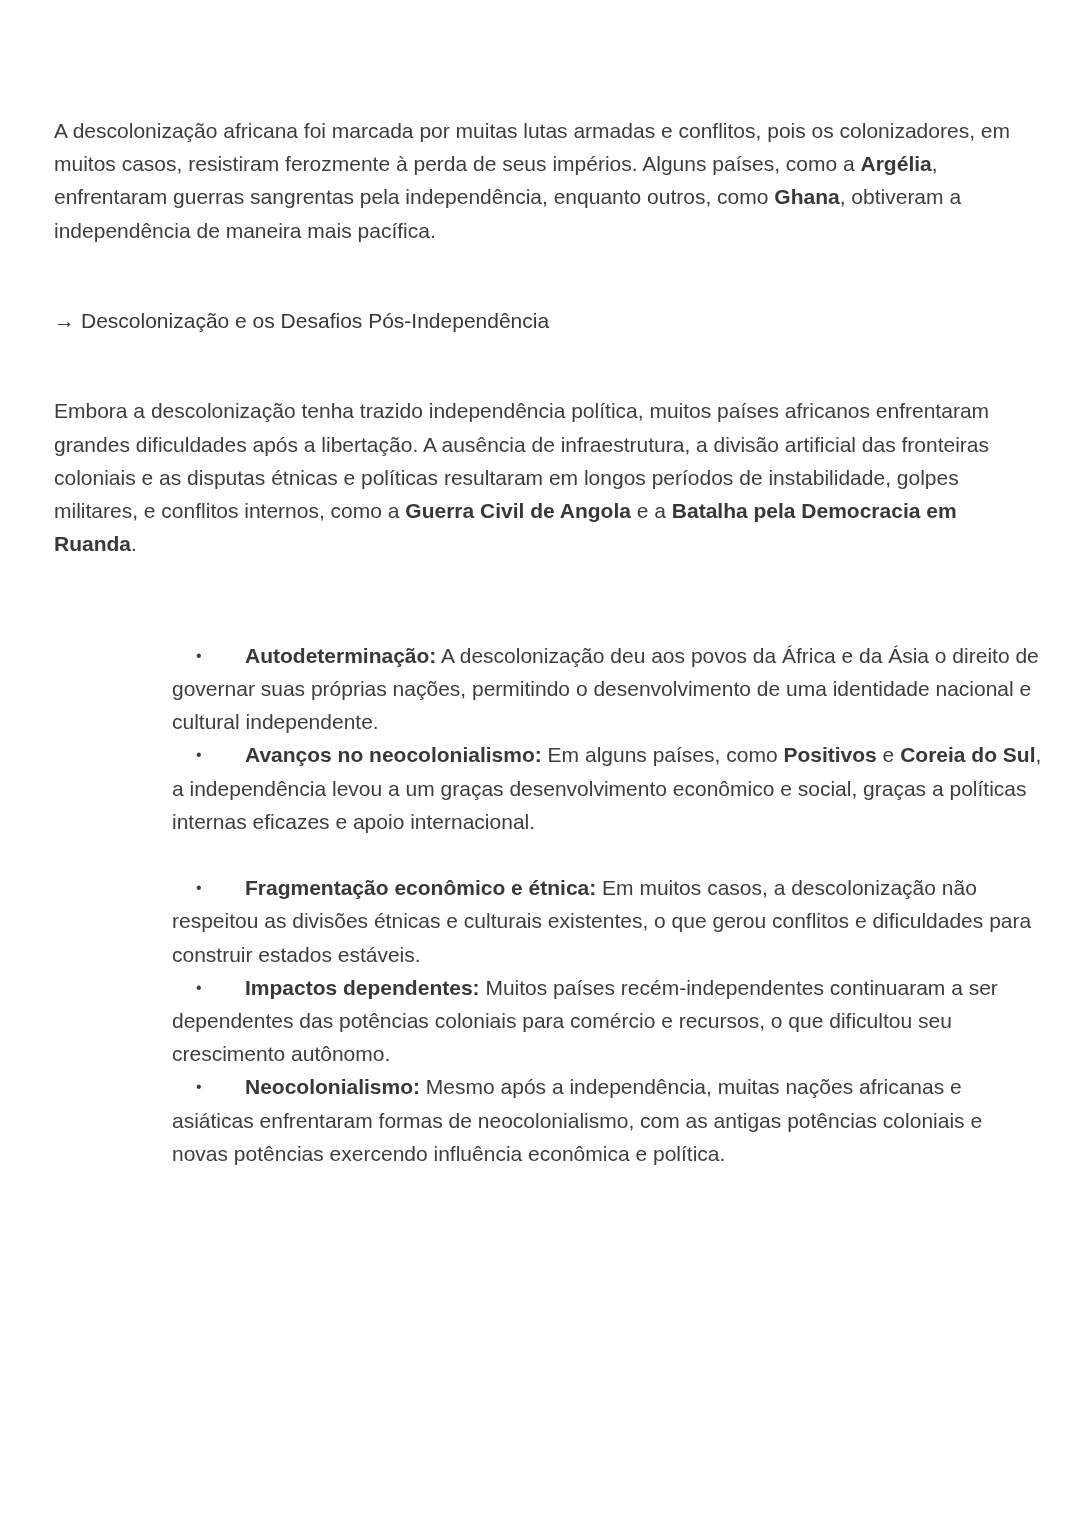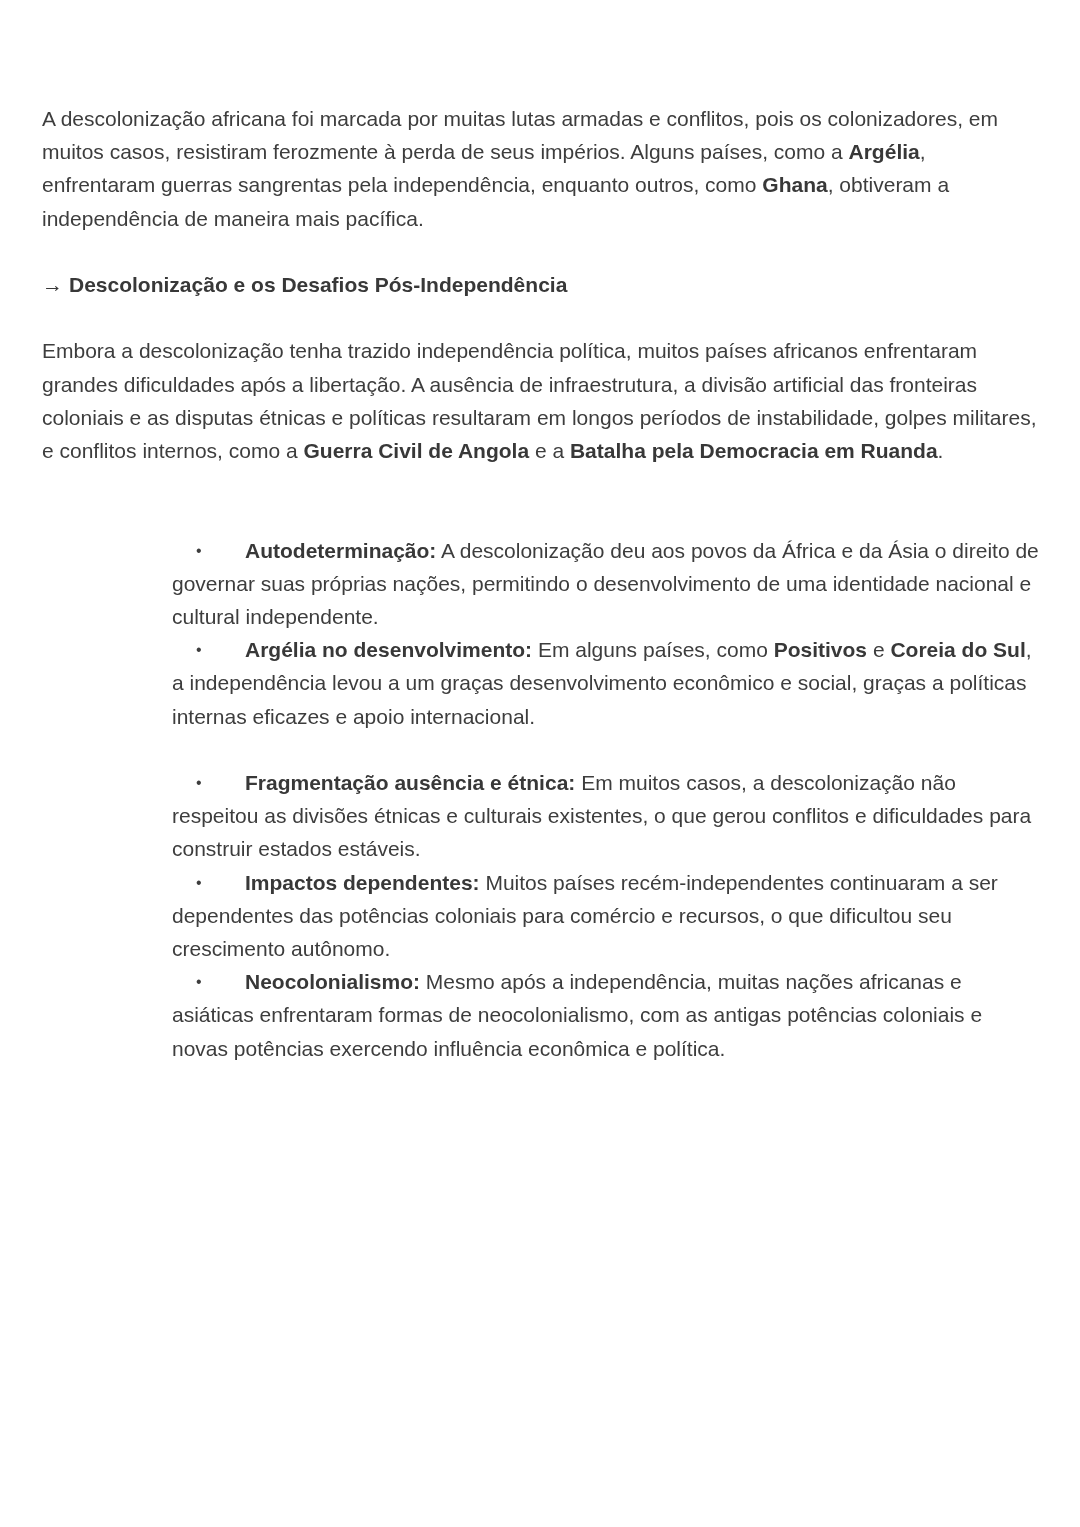--- a/index.html
+++ b/index.html
@@ -4,24 +4,24 @@
 <style>
   html, body { margin: 0; padding: 0; background: #ffffff; }
   body {
     width: 1080px; height: 1527px; overflow: hidden; position: relative;
     font-family: "Liberation Sans", "DejaVu Sans", sans-serif;
     color: #3d3d3d;
     font-size: 21px;
     line-height: 33.2px;
   }
   .page { position: absolute; left: 42px; top: 102px; width: 1000px; }
-  p { margin: 0; }
+  p { margin: 12px; }
   .gap { height: 33.2px; }
   b { font-weight: bold; color: #383838; }
-  .heading { font-weight: bold; color: #383838; }
+  .heading { font-weight: normal; color: #383838; }
   .list { margin: 0; padding: 0; list-style: none; }
   .list li {
     position: relative;
     padding-left: 130px;
     text-indent: 73px;
   }
   .list li .bullet {
     position: absolute; left: 154px; top: 0;
     text-indent: 0; width: 10px; font-size: 16px;
   }
@@ -43,25 +43,25 @@
   <p><span>Embora a descolonização tenha trazido independência política, muitos países africanos enfrentaram grandes dificuldades após a libertação. A ausência de infraestrutura, a divisão artificial das fronteiras coloniais e as disputas étnicas e políticas resultaram em longos períodos de instabilidade, golpes militares, e conflitos internos, como a </span><b>Guerra Civil de Angola</b><span> e a </span><b>Batalha pela Democracia em Ruanda</b><span>.</span></p>
 
   <div class="gap"></div>
 
 
   <div class="gap"></div>
 
 
   <ul class="list">
     <li><span class="bullet">•</span><b>Autodeterminação:</b><span> A descolonização deu aos povos da África e da Ásia o direito de governar suas próprias nações, permitindo o desenvolvimento de uma identidade nacional e cultural independente.</span></li>
-    <li><span class="bullet">•</span><b>Argélia no desenvolvimento:</b><span> Em alguns países, como </span><b>Positivos</b><span> e </span><b>Coreia do Sul</b><span>, a independência levou a um graças desenvolvimento econômico e social, graças a políticas internas eficazes e apoio internacional.</span></li>
+    <li><span class="bullet">•</span><b>Avanços no neocolonialismo:</b><span> Em alguns países, como </span><b>Positivos</b><span> e </span><b>Coreia do Sul</b><span>, a independência levou a um graças desenvolvimento econômico e social, graças a políticas internas eficazes e apoio internacional.</span></li>
   </ul>
 
   <div class="gap"></div>
 
 
   <ul class="list">
-    <li><span class="bullet">•</span><b>Fragmentação ausência e étnica:</b><span> Em muitos casos, a descolonização não respeitou as divisões étnicas e culturais existentes, o que gerou conflitos e dificuldades para construir estados estáveis.</span></li>
+    <li><span class="bullet">•</span><b>Fragmentação econômico e étnica:</b><span> Em muitos casos, a descolonização não respeitou as divisões étnicas e culturais existentes, o que gerou conflitos e dificuldades para construir estados estáveis.</span></li>
     <li><span class="bullet">•</span><b>Impactos dependentes:</b><span> Muitos países recém-independentes continuaram a ser dependentes das potências coloniais para comércio e recursos, o que dificultou seu crescimento autônomo.</span></li>
     <li><span class="bullet">•</span><b>Neocolonialismo:</b><span> Mesmo após a independência, muitas nações africanas e asiáticas enfrentaram formas de neocolonialismo, com as antigas potências coloniais e novas potências exercendo influência econômica e política.</span></li>
   </ul>
 
 </div>
 
 </body></html>

